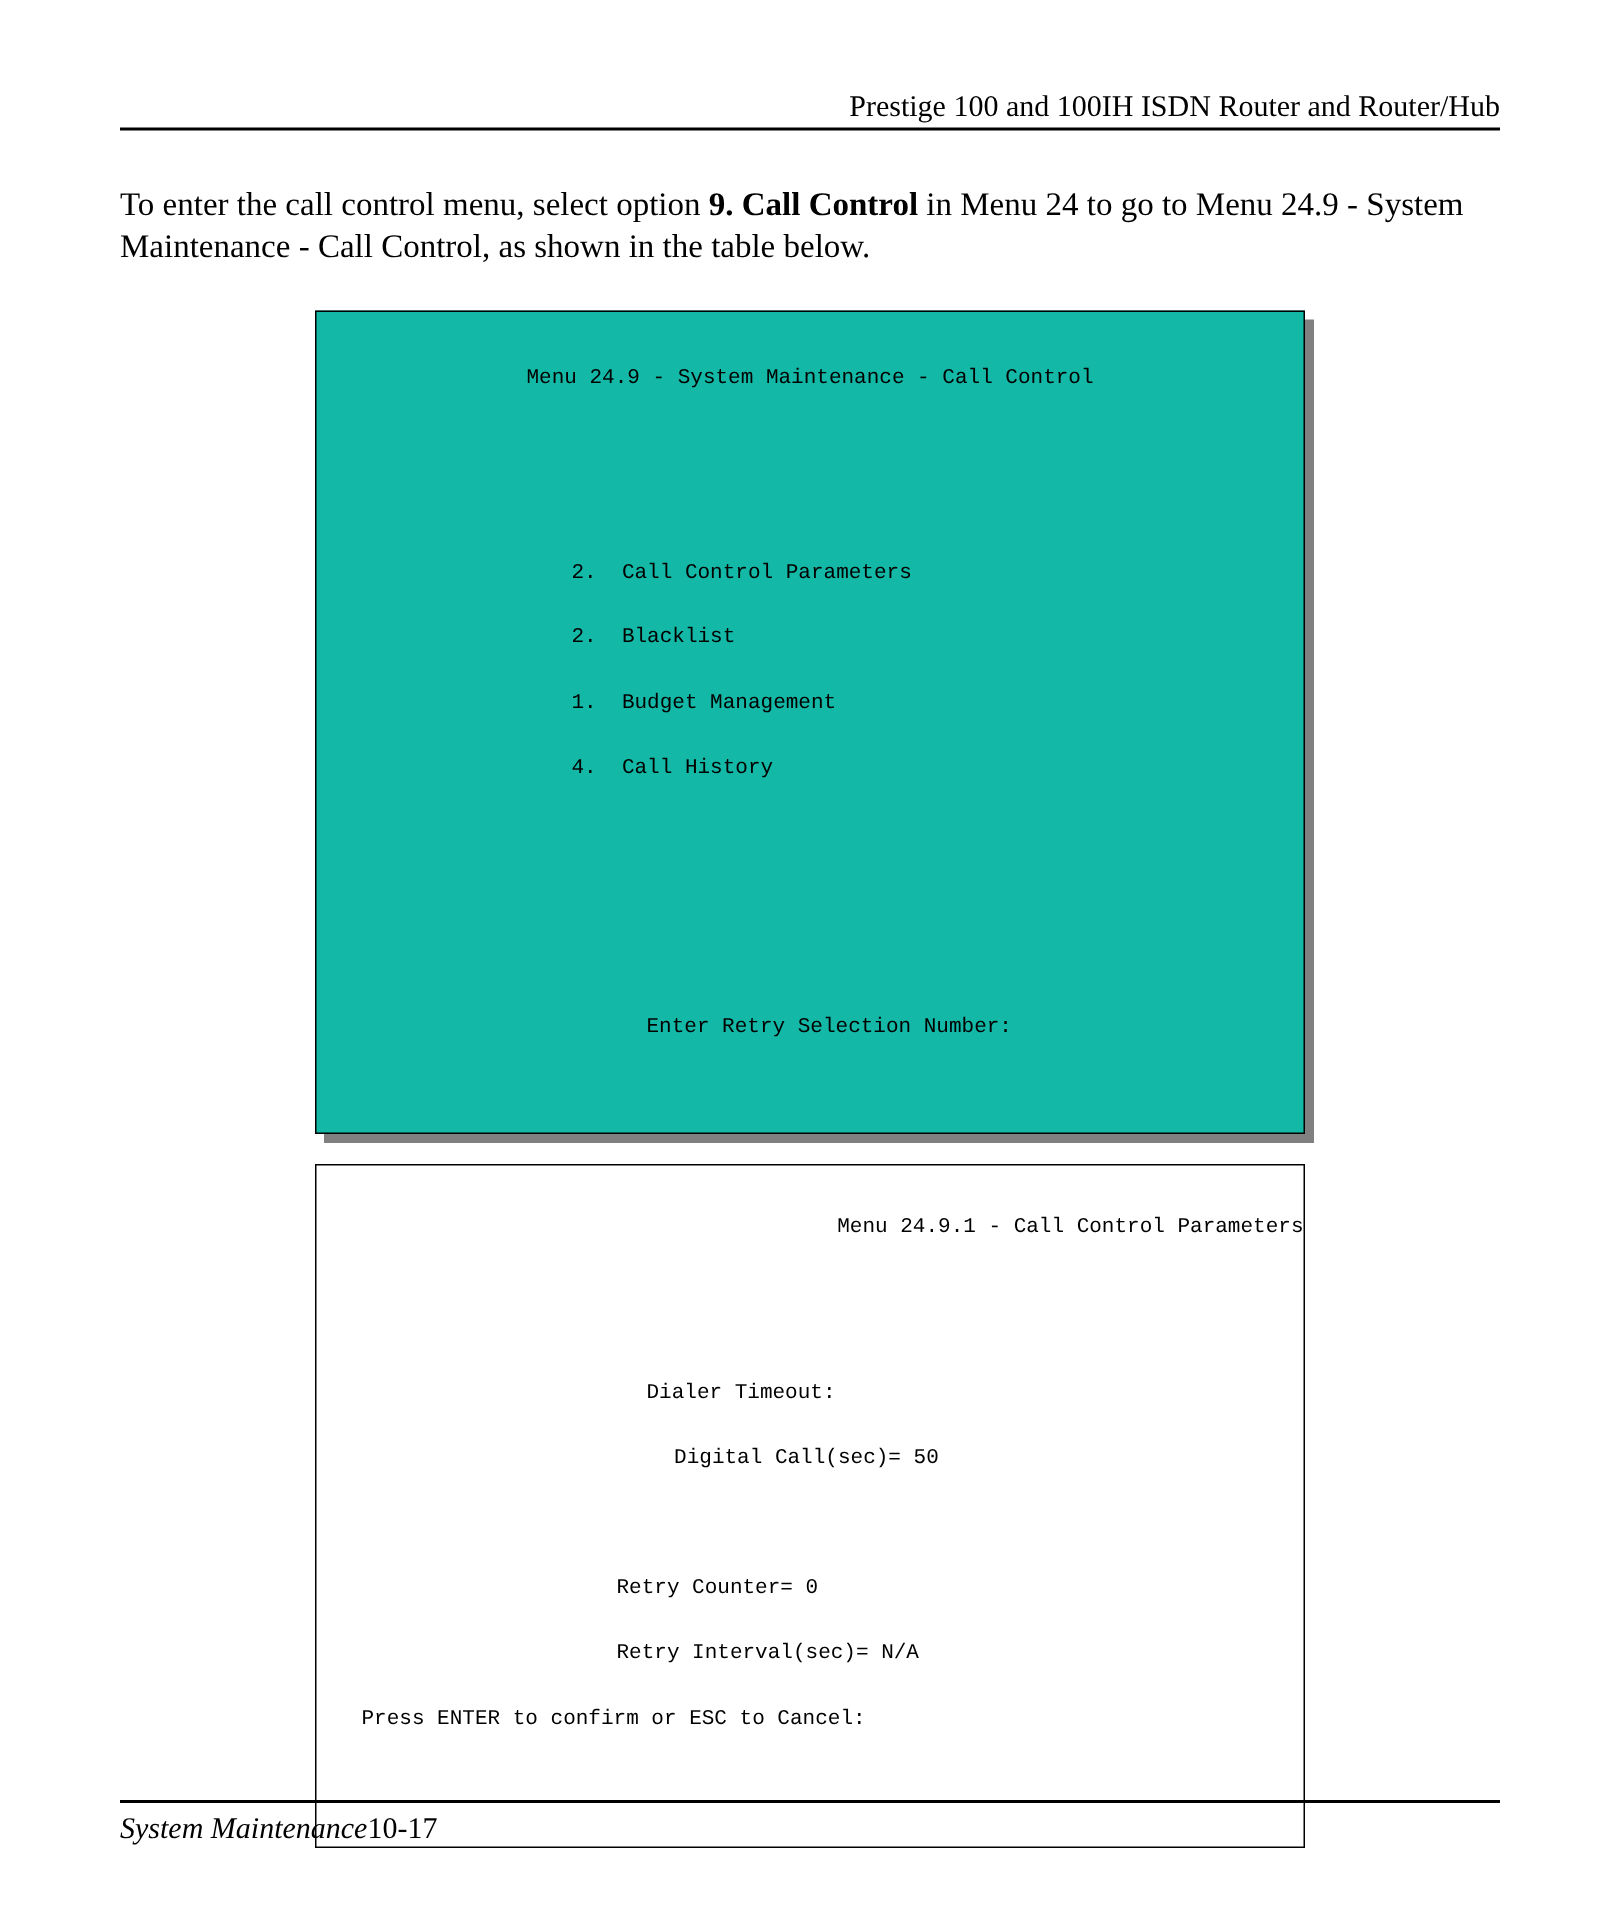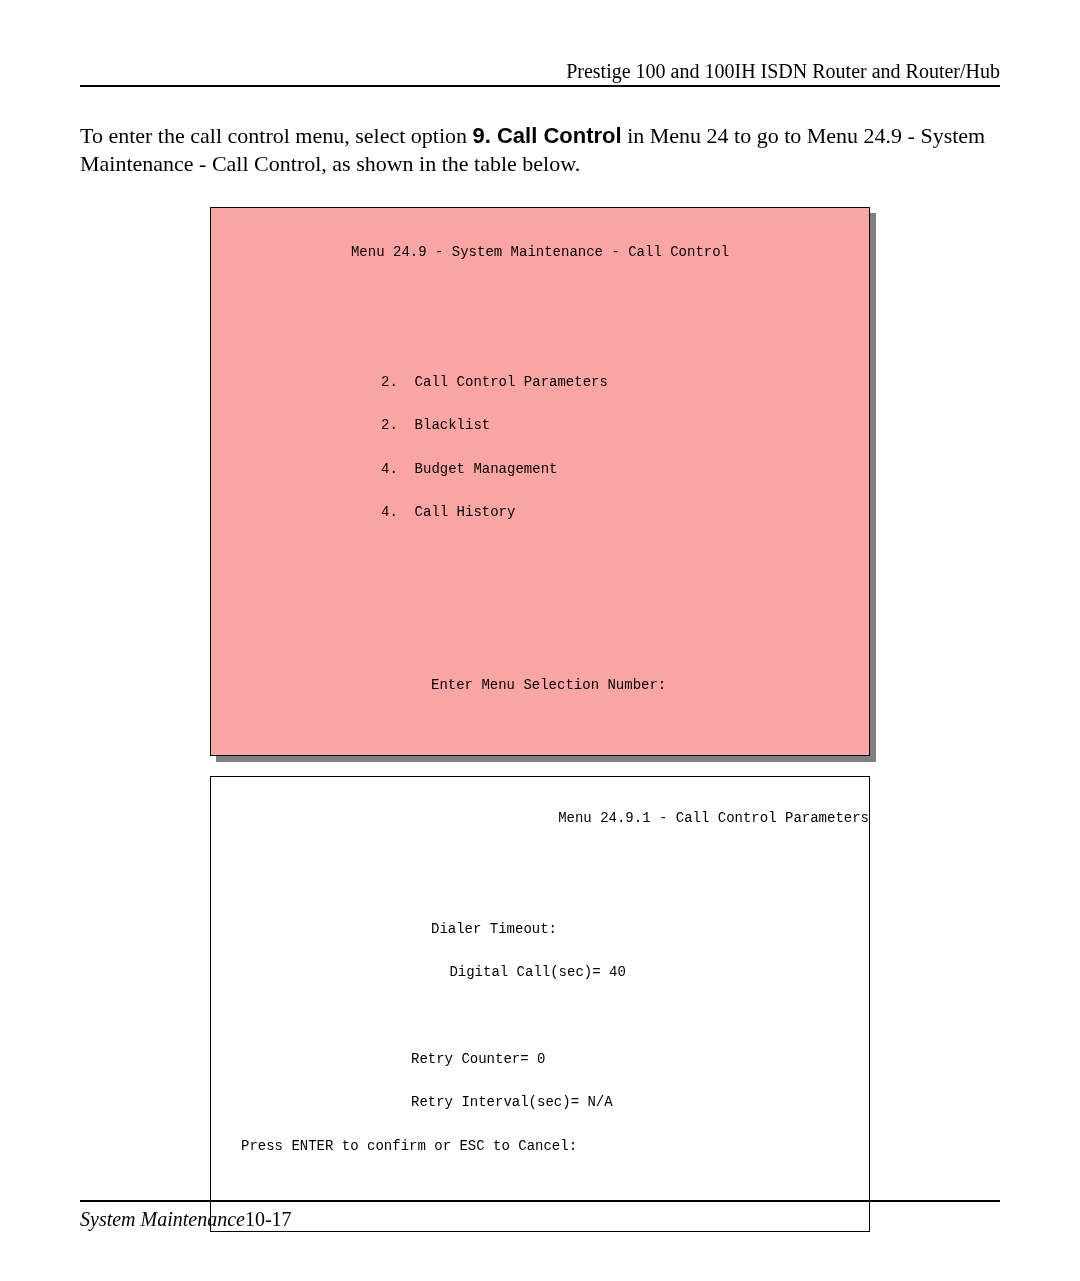--- a/index.html
+++ b/index.html
@@ -24,42 +24,42 @@
   .header-text {
     text-align: right;
     font-size: 20px;
   }
   .intro-para {
     font-size: 22px;
     line-height: 1.25;
     margin-bottom: 30px;
   }
   .intro-bold {
-    font-family: Liberation Sans, sans-serif;
+    font-family: Liberation Serif, serif;
     font-weight: bold;
   }
   
   .terminal-container {
     position: relative;
     width: 660px;
     margin: 0 auto 20px auto;
   }
   .shadow-layer {
     position: absolute;
     top: 6px;
     left: 6px;
     right: -6px;
     bottom: -6px;
     background: #808080;
     z-index: 0;
   }
   .term-box {
     position: relative;
     z-index: 1;
-    background: #fca5a5;
+    background: #14b8a6;
     border: 1.5px solid #000;
     font-family: "Courier New", Courier, monospace;
     font-size: 14px;
     white-space: pre;
     line-height: 1.55;
     padding: 12px 0 14px 0;
   }
   .term-box .center {
     text-align: center;
   }
@@ -137,37 +137,37 @@
   </p>
 
   <div class="terminal-container">
     <div class="shadow-layer"></div>
     <div class="term-box">
 <div class="center">Menu 24.9 - System Maintenance - Call Control</div>
 <div> </div>
 <div> </div>
 <div class="indent">2.  Call Control Parameters</div>
 <div class="indent">2.  Blacklist</div>
-<div class="indent">4.  Budget Management</div>
+<div class="indent">1.  Budget Management</div>
 <div class="indent">4.  Call History</div>
 <div> </div>
 <div> </div>
 <div> </div>
-<div class="prompt">Enter Menu Selection Number:</div>
+<div class="prompt">Enter Retry Selection Number:</div>
     </div>
   </div>
 
 
 
   <div class="terminal-container2">
     <div class="term-box2">
 <div class="center">Menu 24.9.1 - Call Control Parameters</div>
 <div> </div>
 <div class="l1">Dialer Timeout:</div>
-<div class="l2"> Digital Call(sec)= 40</div>
+<div class="l2"> Digital Call(sec)= 50</div>
 <div> </div>
 <div class="l3">Retry Counter= 0</div>
 <div class="l3">Retry Interval(sec)= N/A</div>
 <div class="l4">Press ENTER to confirm or ESC to Cancel:</div>
     </div>
   </div>
 
   <div class="footer">
     <div class="footer-line">
       <span class="footer-left">System Maintenance</span>

